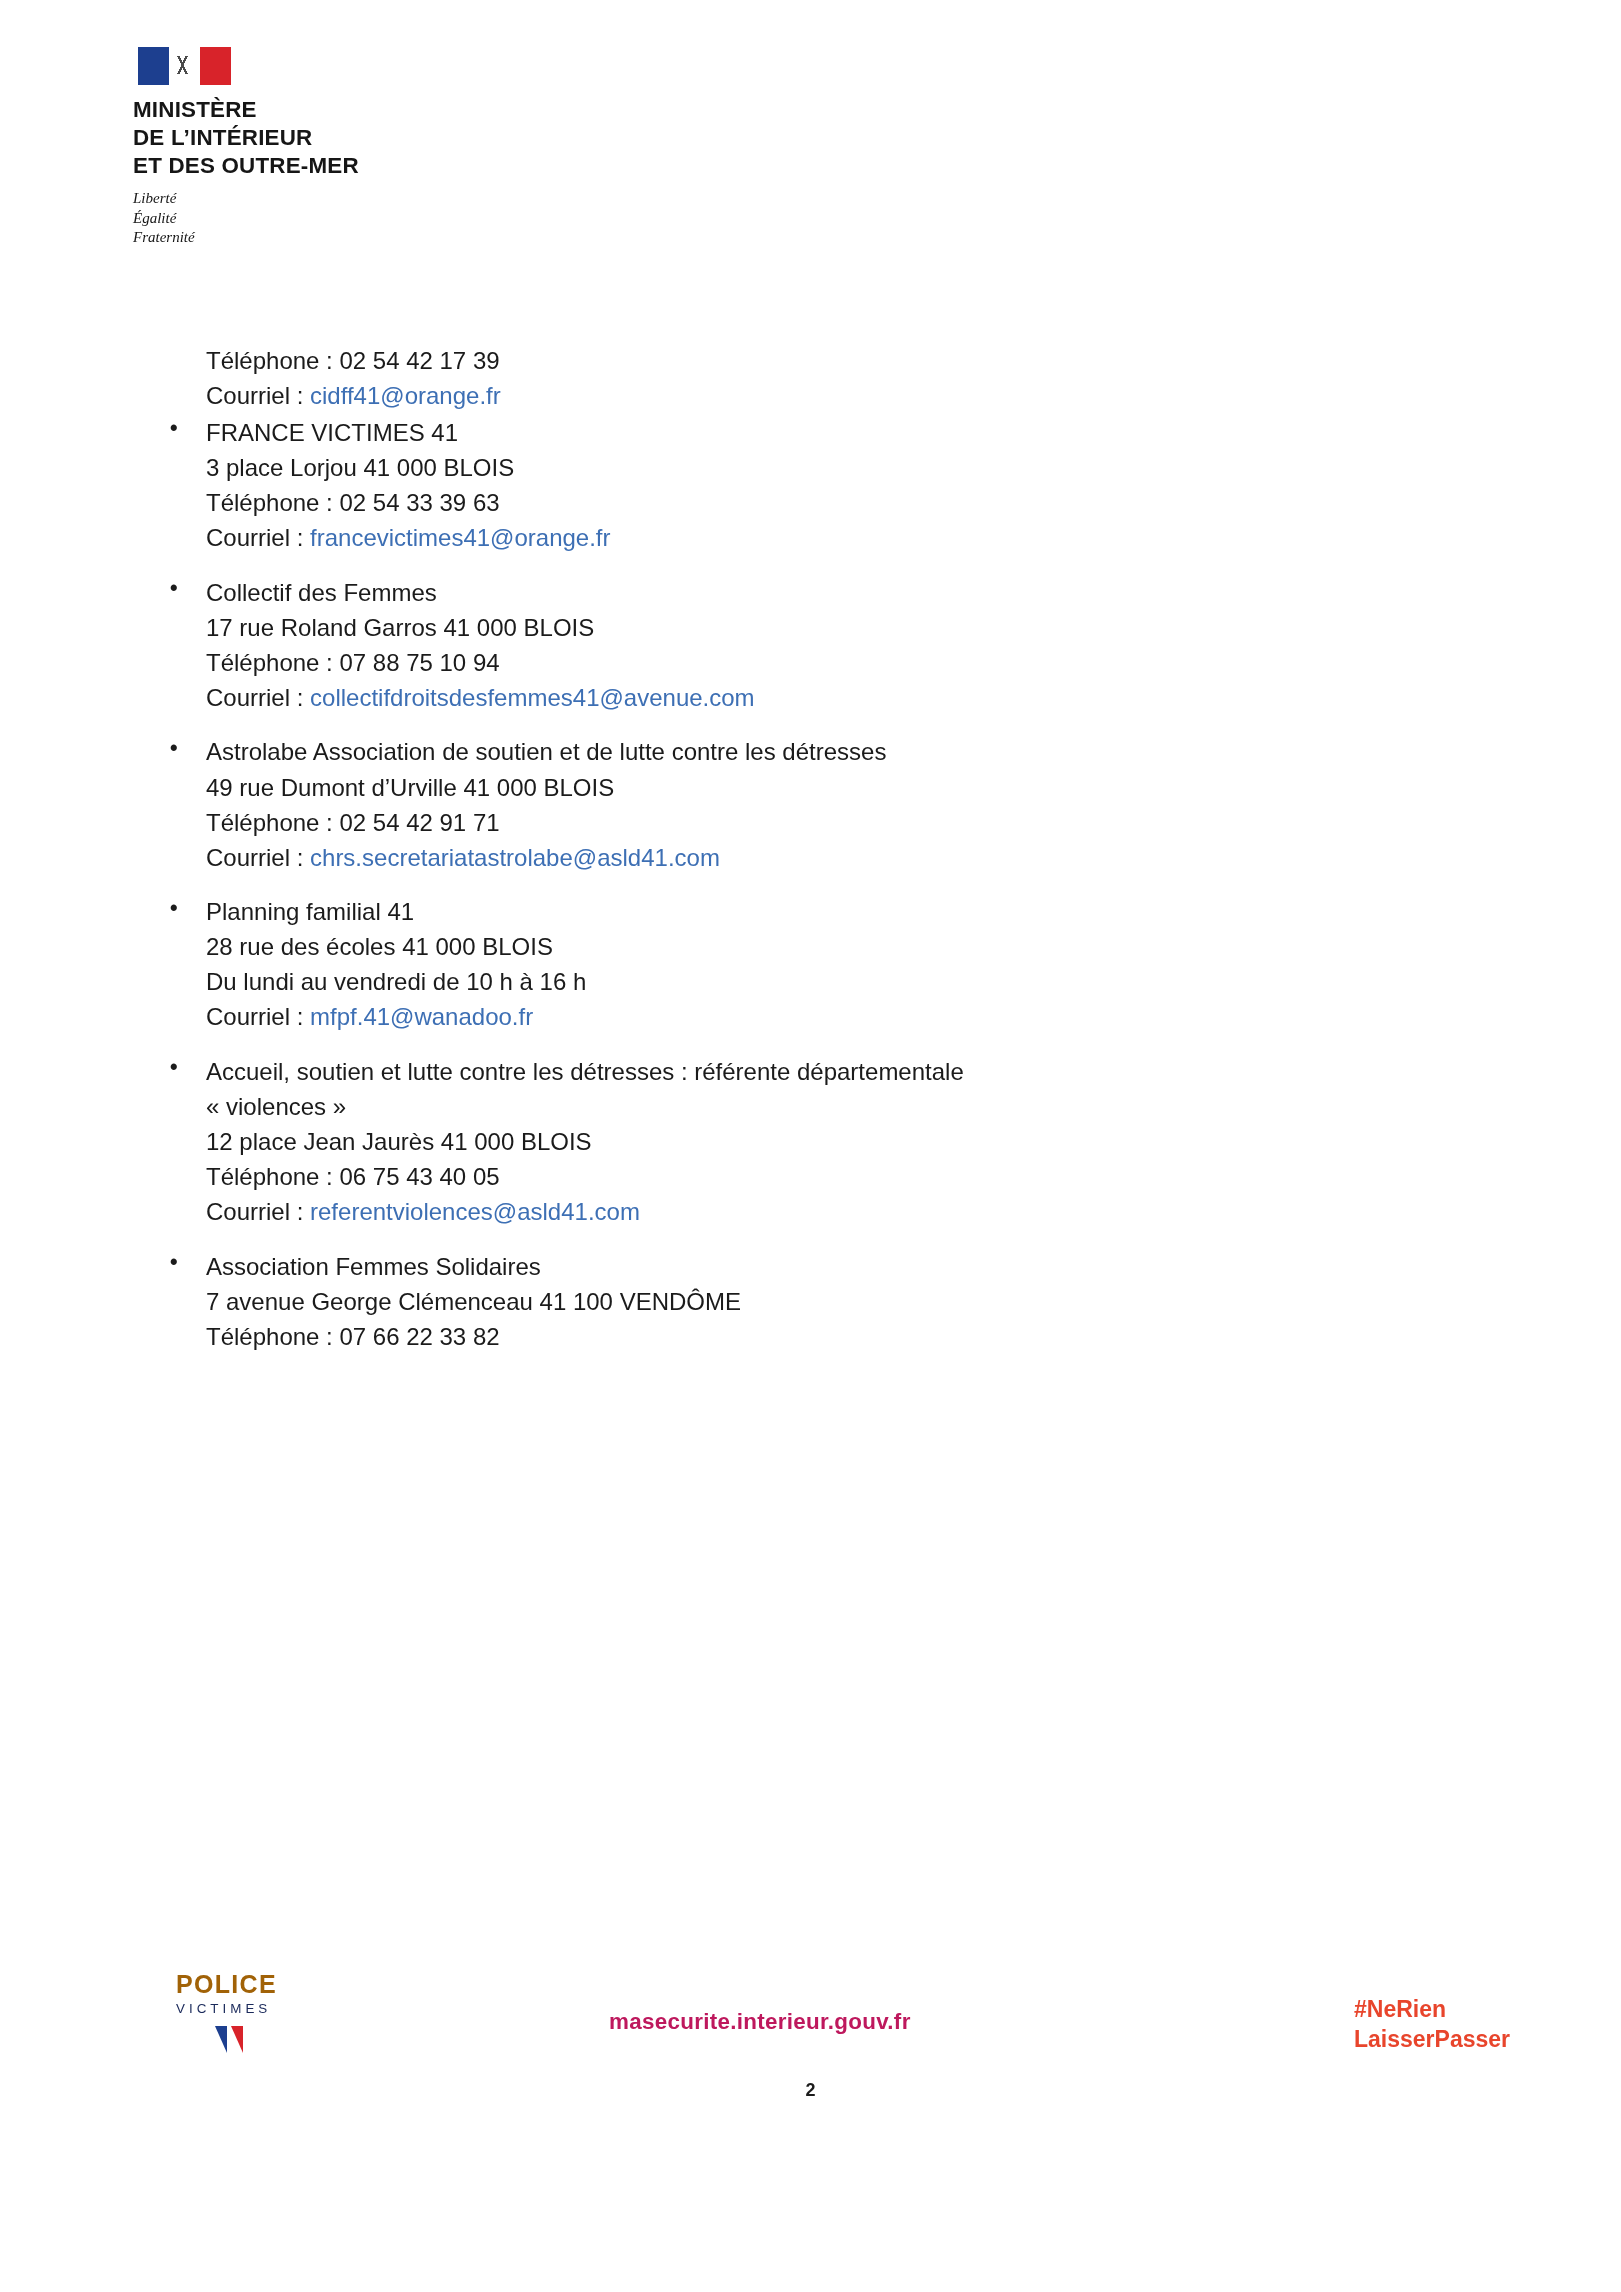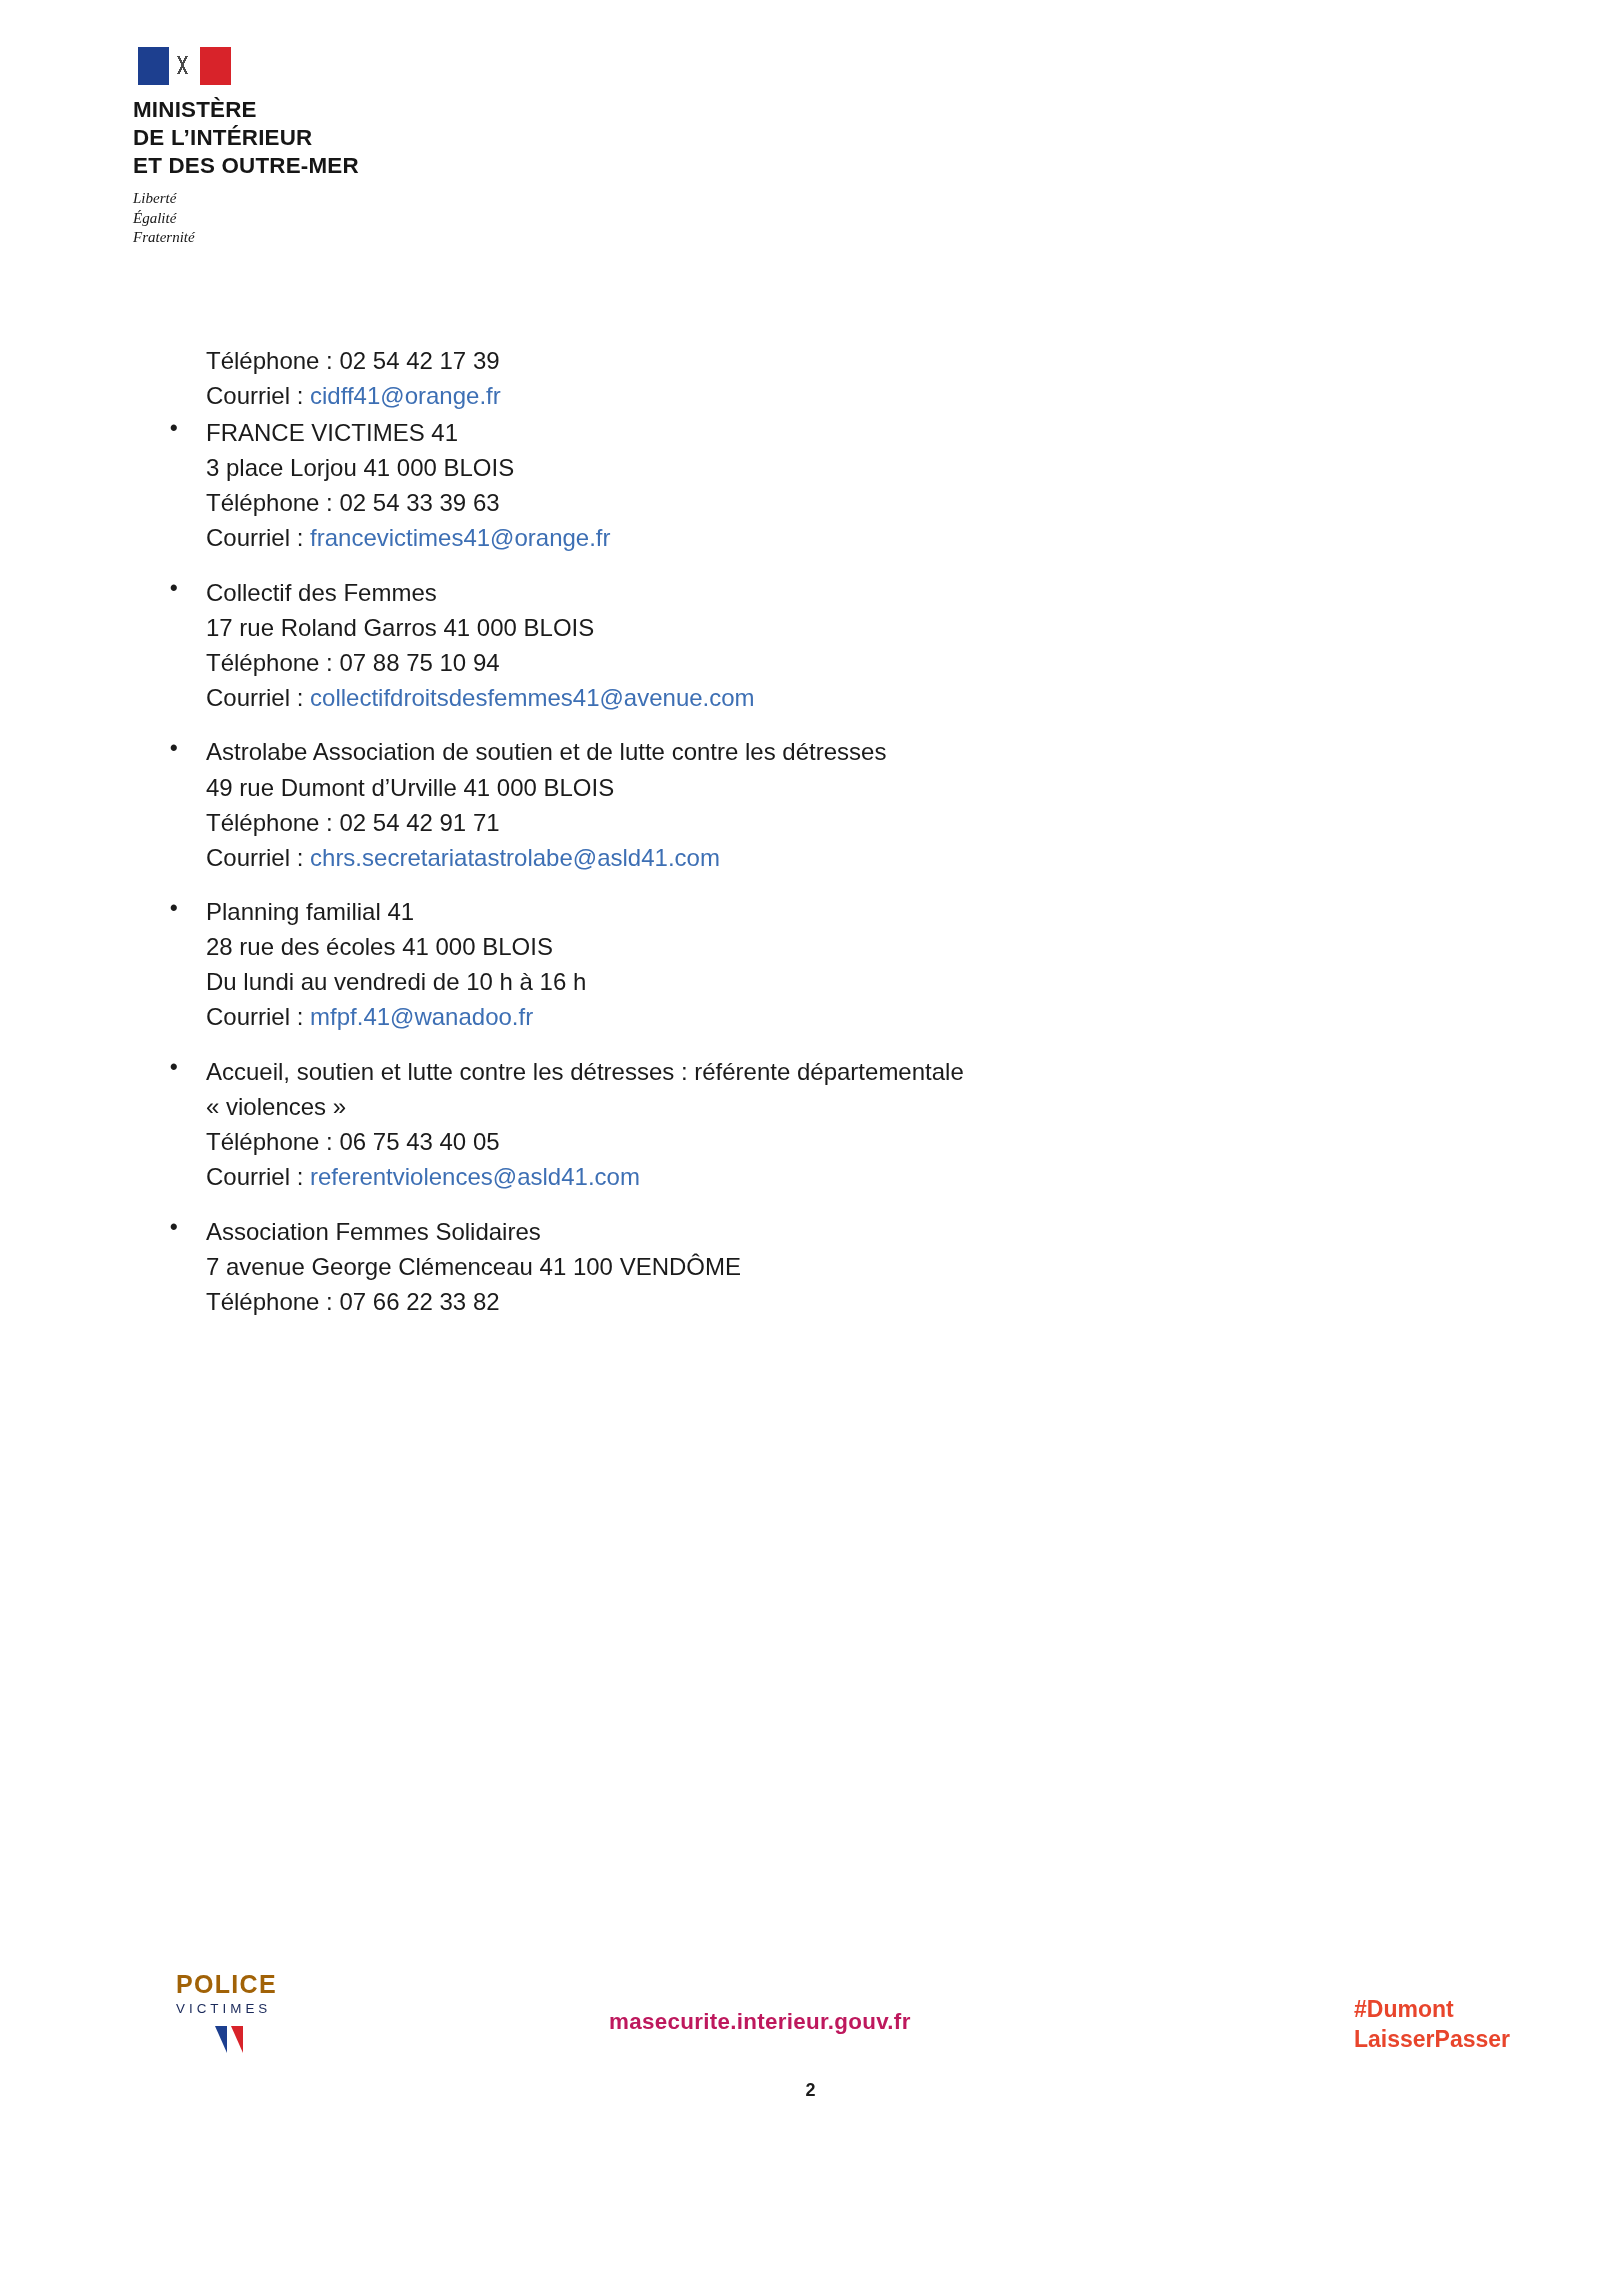--- a/index.html
+++ b/index.html
@@ -213,20 +213,21 @@
     <li>
       <span class="line">Planning familial 41</span>
       <span class="line">28 rue des écoles 41 000 BLOIS</span>
       <span class="line">Du lundi au vendredi de 10 h à 16 h</span>
       <span class="line"><span>Courriel : </span><span class="mail">mfpf.41@wanadoo.fr</span></span>
     </li>
 
     <li>
       <span class="line">Accueil, soutien et lutte contre les détresses : référente départementale</span>
       <span class="line">« violences »</span>
+      <span class="line">12 place Jean Jaurès 41 000 BLOIS</span>
       <span class="line">Téléphone : 06 75 43 40 05</span>
       <span class="line"><span>Courriel : </span><span class="mail">referentviolences@asld41.com</span></span>
     </li>
 
     <li>
       <span class="line">Association Femmes Solidaires</span>
       <span class="line">7 avenue George Clémenceau 41 100 VENDÔME</span>
       <span class="line">Téléphone : 07 66 22 33 82</span>
     </li>
 
@@ -236,16 +237,16 @@
 <div class="police-logo">
   <div class="police-word">POLICE</div>
   <div class="police-sub">VICTIMES</div>
   <div class="police-chevrons">
     <div class="chev"></div>
     <div class="chev red"></div>
   </div>
 </div>
 
 <div class="footer-url">masecurite.interieur.gouv.fr</div>
-<div class="hashtag">#Dumont
+<div class="hashtag">#NeRien
 LaisserPasser</div>
 <div class="page-number">2</div>
 
 
 </body></html>

